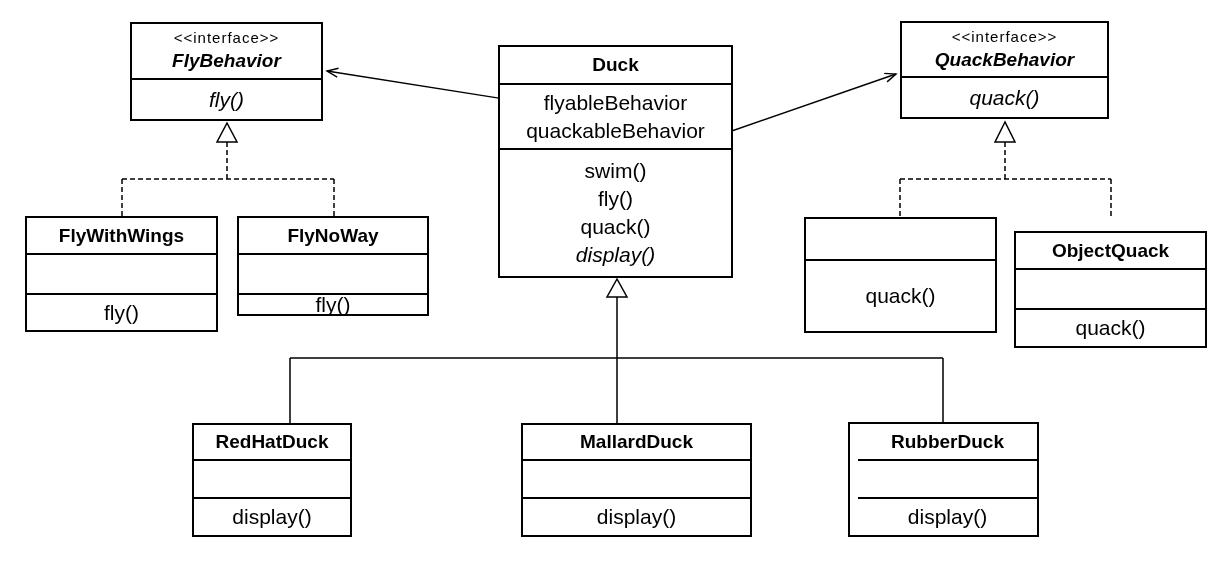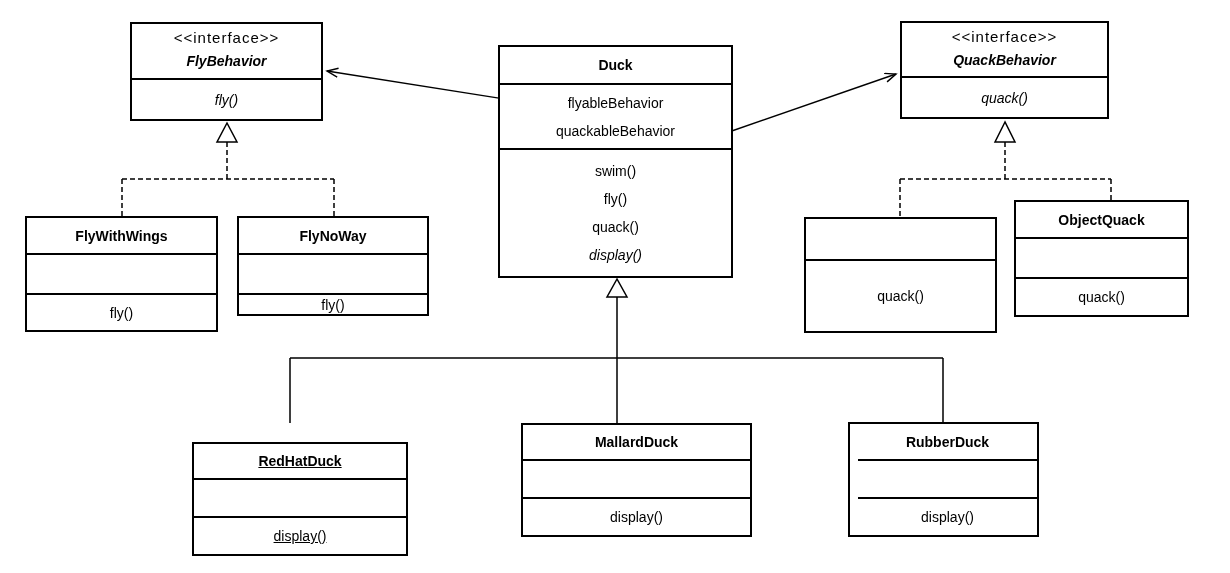--- a/index.html
+++ b/index.html
@@ -30,28 +30,28 @@
     overflow:hidden;
   }
   .compartment + .compartment{border-top:2px solid var(--ink);}
   .compartment.grow{flex:1;}
   .stereotype{
     font-size:15px;
     letter-spacing:1px;
     line-height:20px;
   }
   .class-name{
-    font-size:14px;
+    font-size:19px;
     font-weight:bold;
     line-height:26px;
     white-space:nowrap;
   }
   .italic{font-style:italic;}
   .member{
-    font-size:14px;
+    font-size:21px;
     line-height:28px;
     white-space:nowrap;
   }
 </style>
 </head>
 <body>
 
 <div id="stage">
 
   <svg id="connectors" viewBox="0 0 1230 573" xmlns="http://www.w3.org/2000/svg">
@@ -131,31 +131,31 @@
     </div>
   </div>
 
   <div class="uml-box" style="left:804px;top:217px;width:193px;height:116px;">
     <div class="compartment" style="height:40px;"></div>
     <div class="compartment grow">
       <div class="member">quack()</div>
     </div>
   </div>
 
-  <div class="uml-box" style="left:1014px;top:200px;width:175px;height:117px;">
+  <div class="uml-box" style="left:1014px;top:231px;width:193px;height:117px;">
     <div class="compartment" style="height:35px;">
       <div class="class-name">ObjectQuack</div>
     </div>
     <div class="compartment" style="height:40px;"></div>
     <div class="compartment grow">
       <div class="member">quack()</div>
     </div>
   </div>
 
-  <div class="uml-box" style="left:192px;top:442px;width:216px;height:114px;text-decoration:underline;">
+  <div class="uml-box" style="left:192px;top:423px;width:160px;height:114px;">
     <div class="compartment" style="height:34px;">
       <div class="class-name">RedHatDuck</div>
     </div>
     <div class="compartment" style="height:38px;"></div>
     <div class="compartment grow">
       <div class="member">display()</div>
     </div>
   </div>
 
   <div class="uml-box" style="left:521px;top:423px;width:231px;height:114px;">

